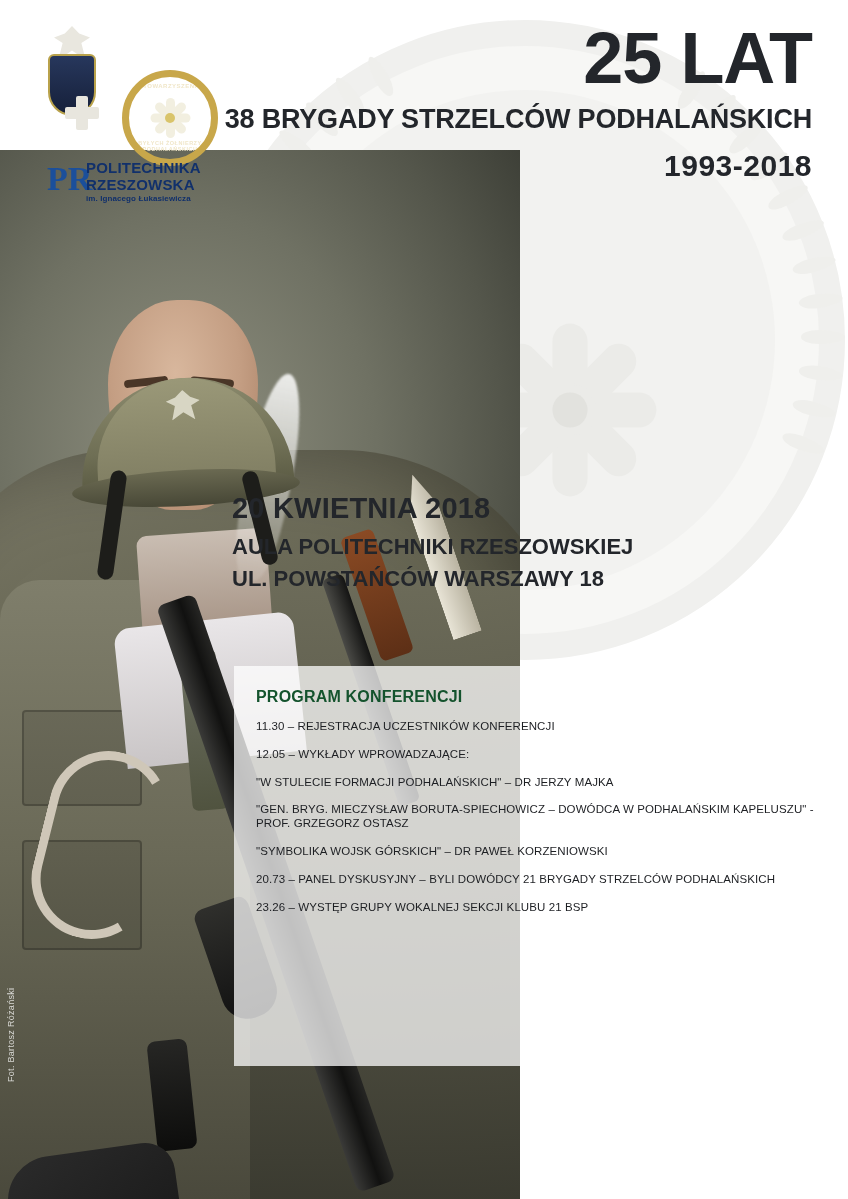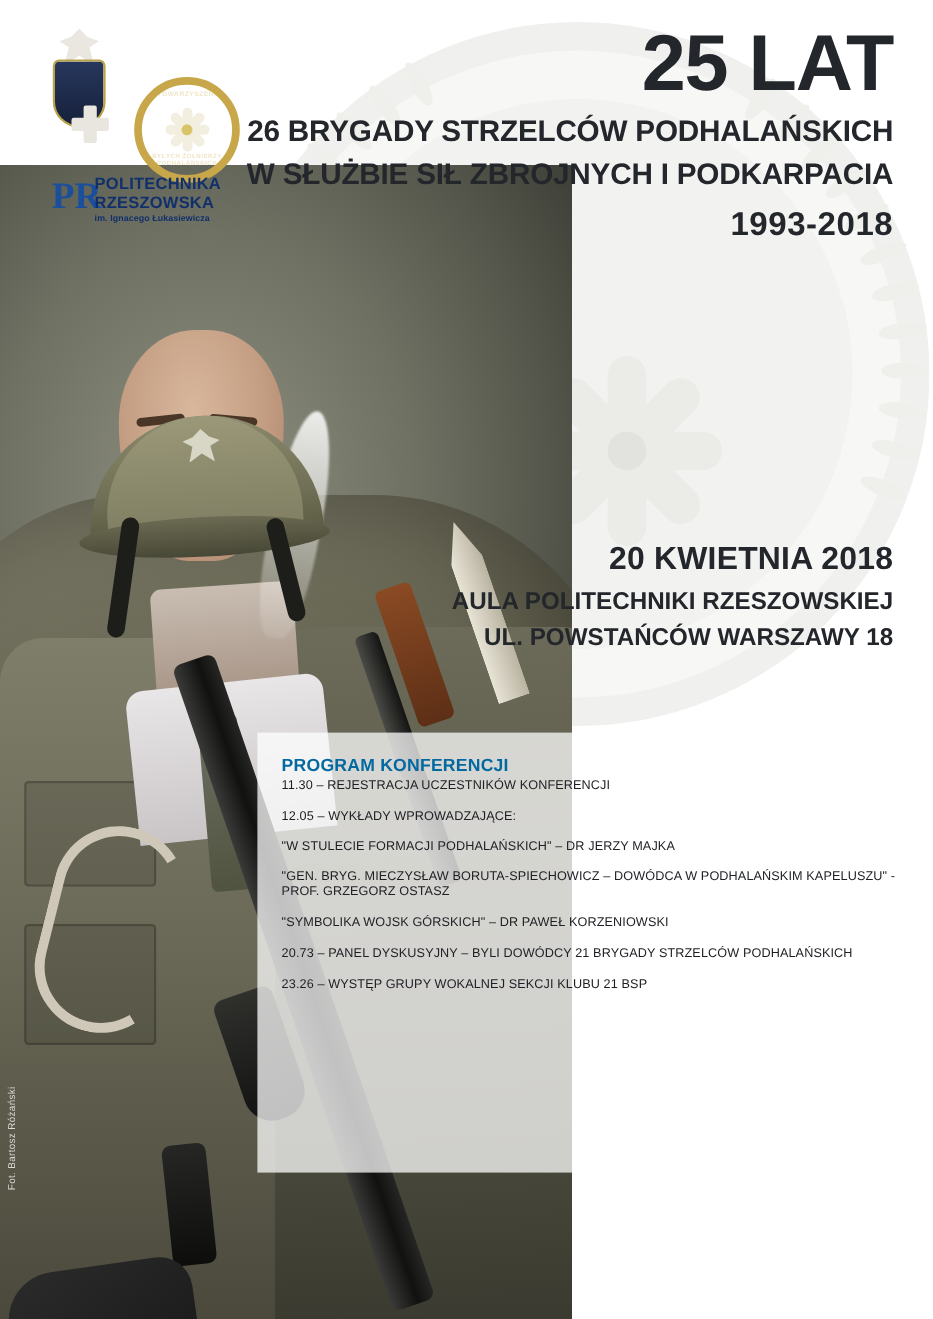--- a/index.html
+++ b/index.html
@@ -356,35 +356,35 @@
   
   .headline { position:absolute; right:36px; top:24px; width:600px; text-align:right; }
   .h-25 {
     font-size:72px; font-weight:bold; color:#23262b; letter-spacing:-1px; line-height:.95;
   }
   .h-l1 { margin-top:12px; font-size:27px; font-weight:bold; color:#23262b; letter-spacing:-.2px; }
   .h-l2 { margin-top:8px; font-size:27px; font-weight:bold; color:#23262b; letter-spacing:-.2px; }
   .h-years { margin-top:14px; font-size:30px; font-weight:bold; color:#23262b; letter-spacing:.5px; }
 
   
-  .dateblock { position:absolute; right:36px; top:492px; width:580px; text-align:right; }
+  .dateblock { position:absolute; right:36px; top:492px; width:580px; }
   .d-1 { font-size:29px; font-weight:bold; color:#23262b; letter-spacing:.2px; }
   .d-2 { margin-top:9px; font-size:22px; font-weight:bold; color:#23262b; }
   .d-3 { margin-top:6px; font-size:22px; font-weight:bold; color:#23262b; }
 
   
   .program {
     position:absolute; left:234px; top:666px;
     width:614px; height:400px;
     background:rgba(255,255,255,.74);
     padding:22px 18px 0 22px;
   }
   .prog-title {
-    font-size:16px; font-weight:bold; color:#0369a1; letter-spacing:.2px;
-    margin-bottom:2px;
+    font-size:16px; font-weight:bold; color:#14532d; letter-spacing:.2px;
+    margin-bottom:14px;
   }
   .prog-item {
     font-size:11.5px; color:#1d1f23; letter-spacing:.1px;
     margin-bottom:14px; line-height:1.2;
   }
 </style>
 </head>
 <body>
 
 <div id="poster">
@@ -519,22 +519,21 @@
 
   <div class="logo-pr">
     <div class="pr-mark">PR</div>
     <div class="pr-t1">POLITECHNIKA</div>
     <div class="pr-t2">RZESZOWSKA</div>
     <div class="pr-t3">im. Ignacego Łukasiewicza</div>
   </div>
 
   <div class="headline">
     <div class="h-25">25 LAT</div>
-    <div class="h-l1">26 BRYGADY STRZELCÓW PODHALAŃSKICH</div>
-    <div class="h-l2">W SŁUŻBIE SIŁ ZBROJNYCH I PODKARPACIA</div>
+    <div class="h-l1">38 BRYGADY STRZELCÓW PODHALAŃSKICH</div>
     <div class="h-years">1993-2018</div>
   </div>
 
   <div class="dateblock">
     <div class="d-1">20 KWIETNIA 2018</div>
     <div class="d-2">AULA POLITECHNIKI RZESZOWSKIEJ</div>
     <div class="d-3">UL. POWSTAŃCÓW WARSZAWY 18</div>
   </div>
 
   <div class="program">

